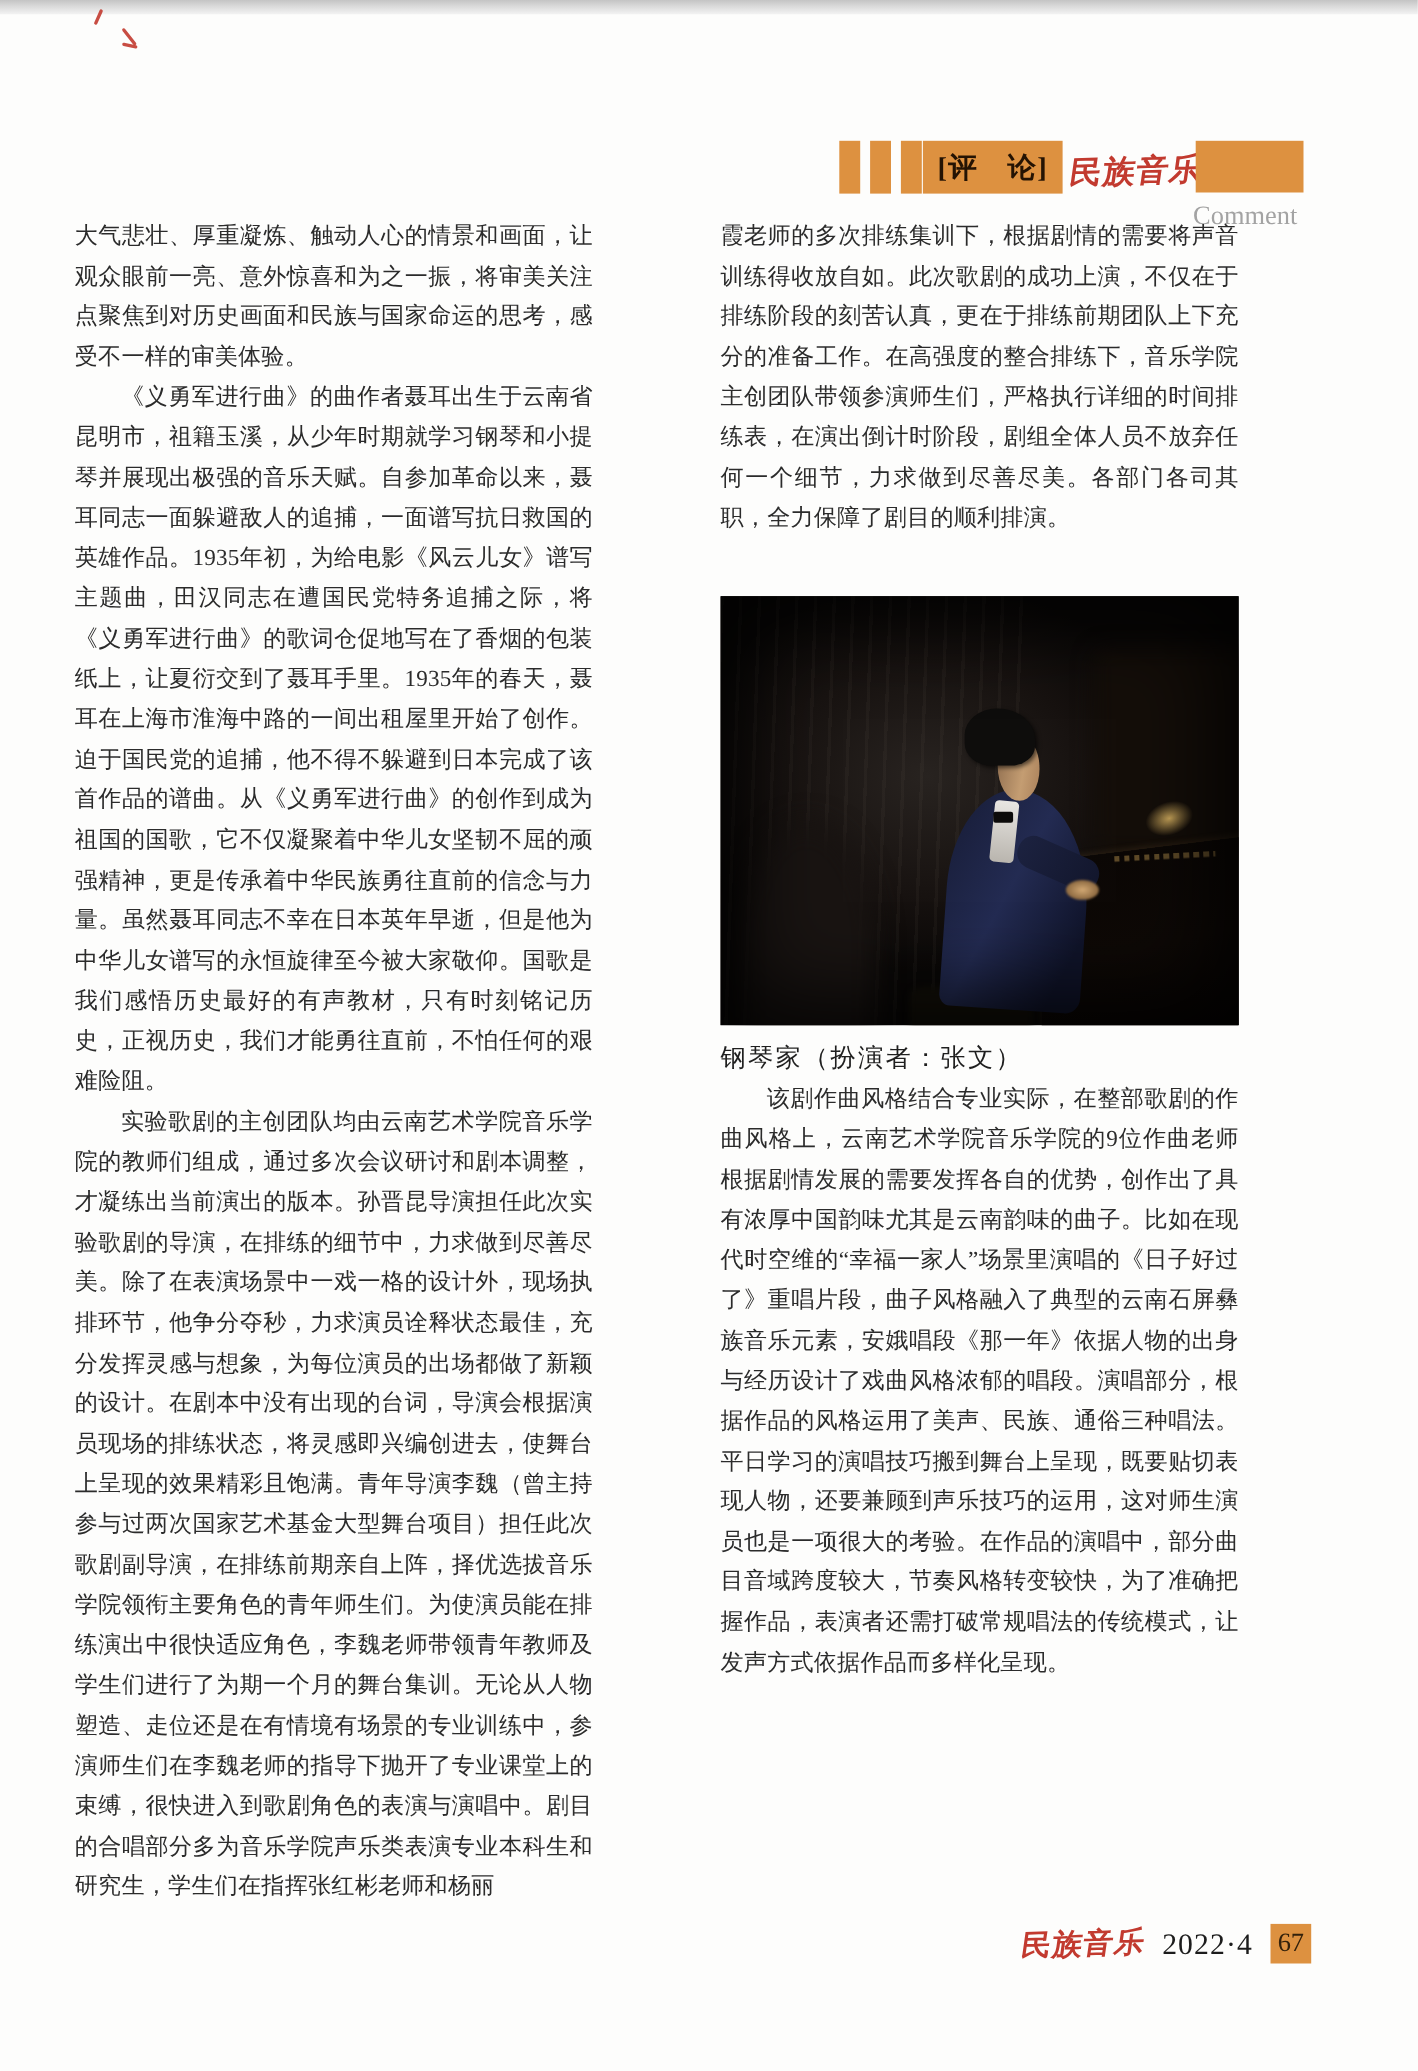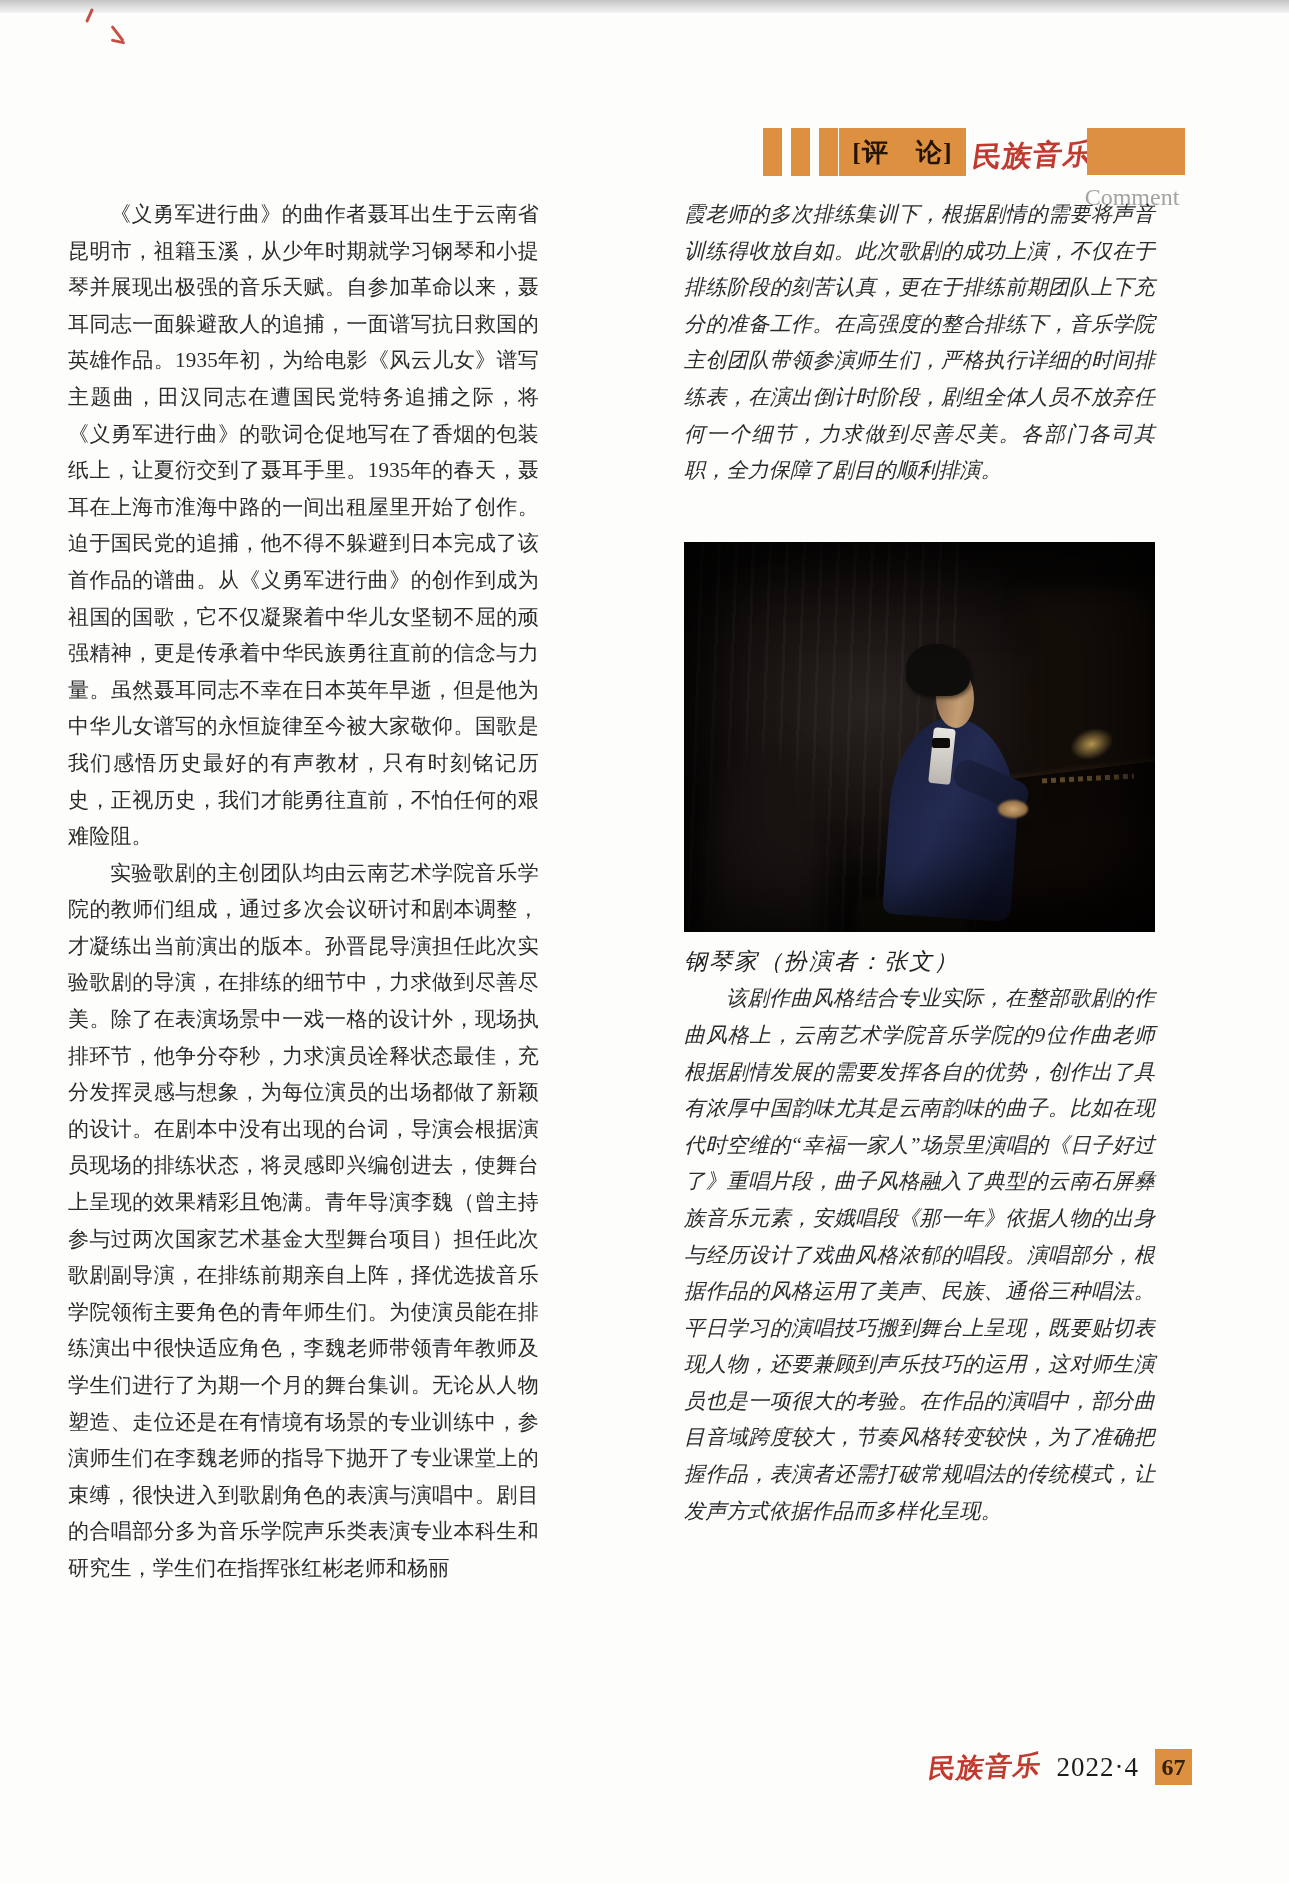--- a/index.html
+++ b/index.html
@@ -28,21 +28,21 @@
   .logo-header { position:absolute; left:973px; top:136px; font-size:29px; }
   .right-block { position:absolute; left:1087px; top:128px; width:98px; height:47px;
     background:var(--accent-orange,#dd9140); }
   .comment { position:absolute; left:1079px; top:184px; width:106px; text-align:center;
     font-size:24px; color:#a3a3a3; }
 
   
   .col { position:absolute; width:471px; text-align:justify; font-size:21px;
     line-height:36.6px; letter-spacing:0.2px; color:#2b2b2b; }
   .col-left  { left:68px;  top:196px; }
-  .col-right { left:684px; top:196px;font-style:italic; }
+  .col-right { left:655px; top:196px; }
   p.para { margin:0; text-indent:2em; }
   p.para.cont { text-indent:0; }
 
   
   .photo { position:relative; margin-top:53px; width:471px; height:390px;
     background:#0a0807; overflow:hidden; }
   .photo div { position:absolute; }
   .ph-amb { inset:0; background:radial-gradient(ellipse 62% 58% at 40% 42%, #282320 0%, #171210 48%, #0a0807 78%); }
   .ph-streaks { left:0; top:0; width:60%; height:100%;
     background:repeating-linear-gradient(92deg, rgba(130,118,104,0.07) 0 3px, transparent 3px 17px); }
@@ -82,21 +82,21 @@
     letter-spacing:2px; color:#1f1f1f; }
   .rc-p2 { margin-top:8px; }
 
   
   .footer { position:absolute; left:700px; top:1749px; width:492px; display:flex;
     align-items:center; justify-content:flex-end; gap:16px; }
   .logo-footer { font-size:27px; }
   .issue { font-size:27px; color:#1c1c1c; letter-spacing:1px; }
   .pagebox { width:37px; height:36px; background:var(--accent-orange,#dd9140);
     display:flex; align-items:center; justify-content:center;
-    font-size:24px; font-weight:bold; color:#33210b; }
+    font-size:24px; font-weight:normal; color:#33210b; }
 </style>
 </head>
 <body>
 
 <div class="page">
 
   <div class="scan-bar"></div>
   <div class="mark mark-a"></div>
   <div class="mark mark-b"></div>
   <div class="mark mark-c"></div>
@@ -105,20 +105,21 @@
   <div class="bar bar2"></div>
   <div class="bar bar3"></div>
   <div class="cat-box">
     <span>[评　论]</span>
   </div>
   <div class="logo logo-header">民族音乐</div>
   <div class="right-block"></div>
   <div class="comment">Comment</div>
 
   <div class="col col-left">
+    <p class="para cont">大气悲壮、厚重凝炼、触动人心的情景和画面，让观众眼前一亮、意外惊喜和为之一振，将审美关注点聚焦到对历史画面和民族与国家命运的思考，感受不一样的审美体验。</p>
     <p class="para">《义勇军进行曲》的曲作者聂耳出生于云南省昆明市，祖籍玉溪，从少年时期就学习钢琴和小提琴并展现出极强的音乐天赋。自参加革命以来，聂耳同志一面躲避敌人的追捕，一面谱写抗日救国的英雄作品。1935年初，为给电影《风云儿女》谱写主题曲，田汉同志在遭国民党特务追捕之际，将《义勇军进行曲》的歌词仓促地写在了香烟的包装纸上，让夏衍交到了聂耳手里。1935年的春天，聂耳在上海市淮海中路的一间出租屋里开始了创作。迫于国民党的追捕，他不得不躲避到日本完成了该首作品的谱曲。从《义勇军进行曲》的创作到成为祖国的国歌，它不仅凝聚着中华儿女坚韧不屈的顽强精神，更是传承着中华民族勇往直前的信念与力量。虽然聂耳同志不幸在日本英年早逝，但是他为中华儿女谱写的永恒旋律至今被大家敬仰。国歌是我们感悟历史最好的有声教材，只有时刻铭记历史，正视历史，我们才能勇往直前，不怕任何的艰难险阻。</p>
     <p class="para">实验歌剧的主创团队均由云南艺术学院音乐学院的教师们组成，通过多次会议研讨和剧本调整，才凝练出当前演出的版本。孙晋昆导演担任此次实验歌剧的导演，在排练的细节中，力求做到尽善尽美。除了在表演场景中一戏一格的设计外，现场执排环节，他争分夺秒，力求演员诠释状态最佳，充分发挥灵感与想象，为每位演员的出场都做了新颖的设计。在剧本中没有出现的台词，导演会根据演员现场的排练状态，将灵感即兴编创进去，使舞台上呈现的效果精彩且饱满。青年导演李魏（曾主持参与过两次国家艺术基金大型舞台项目）担任此次歌剧副导演，在排练前期亲自上阵，择优选拔音乐学院领衔主要角色的青年师生们。为使演员能在排练演出中很快适应角色，李魏老师带领青年教师及学生们进行了为期一个月的舞台集训。无论从人物塑造、走位还是在有情境有场景的专业训练中，参演师生们在李魏老师的指导下抛开了专业课堂上的束缚，很快进入到歌剧角色的表演与演唱中。剧目的合唱部分多为音乐学院声乐类表演专业本科生和研究生，学生们在指挥张红彬老师和杨丽</p>
   </div>
 
   <div class="col col-right">
     <p class="para cont">霞老师的多次排练集训下，根据剧情的需要将声音训练得收放自如。此次歌剧的成功上演，不仅在于排练阶段的刻苦认真，更在于排练前期团队上下充分的准备工作。在高强度的整合排练下，音乐学院主创团队带领参演师生们，严格执行详细的时间排练表，在演出倒计时阶段，剧组全体人员不放弃任何一个细节，力求做到尽善尽美。各部门各司其职，全力保障了剧目的顺利排演。</p>
 
     <div class="photo">
       <div class="ph-amb"></div>
       <div class="ph-streaks"></div>

